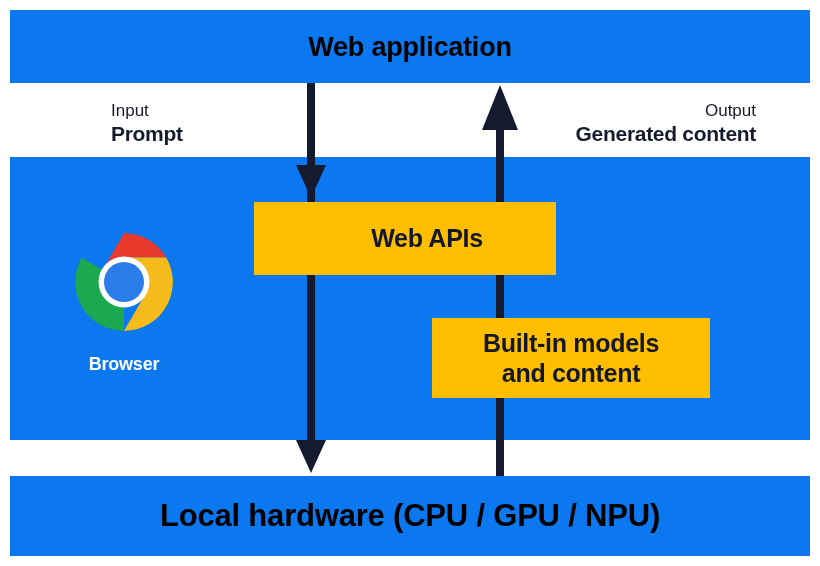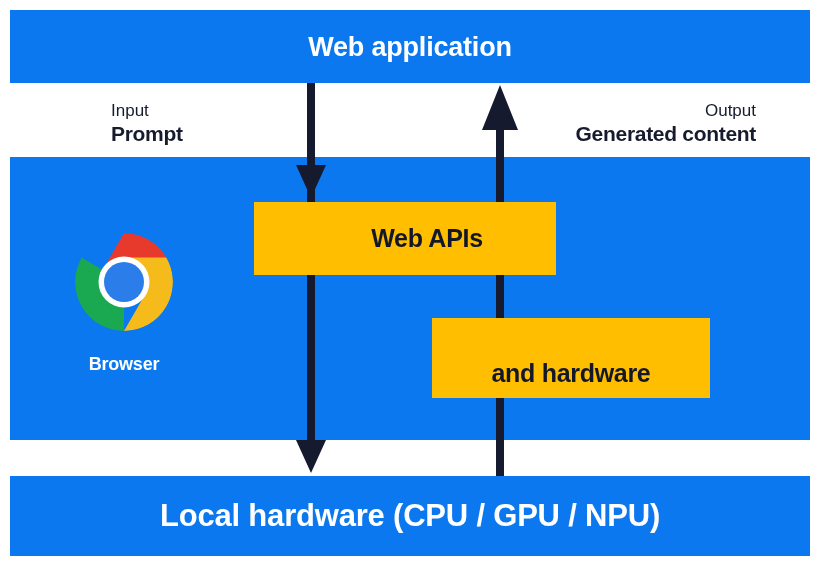--- a/index.html
+++ b/index.html
@@ -25,21 +25,21 @@
     left: 10px;
     width: 800px;
     background: #0b78ef;
     box-sizing: border-box;
   }
   .band-label {
     position: absolute;
     left: 0;
     width: 100%;
     text-align: center;
-    color: #ffffff;
+    color: #000000;
     font-weight: bold;
     letter-spacing: -0.2px;
   }
 
   #band-web-application {
     top: 10px;
     height: 73px;
   }
   #band-web-application .band-label {
     top: 50%;
@@ -214,18 +214,18 @@
     </svg>
     <span id="browser-label">Browser</span>
   </div>
 
   <div class="yellow-box" id="box-web-apis">
     <span>Web APIs</span>
   </div>
 
   <div class="yellow-box" id="box-builtin-models">
     <span>
-      <br>
-      <span>and hardware</span>
+      <span>Built-in models</span><br>
+      <span>and content</span>
     </span>
   </div>
 
 </div>
 
 </body></html>

